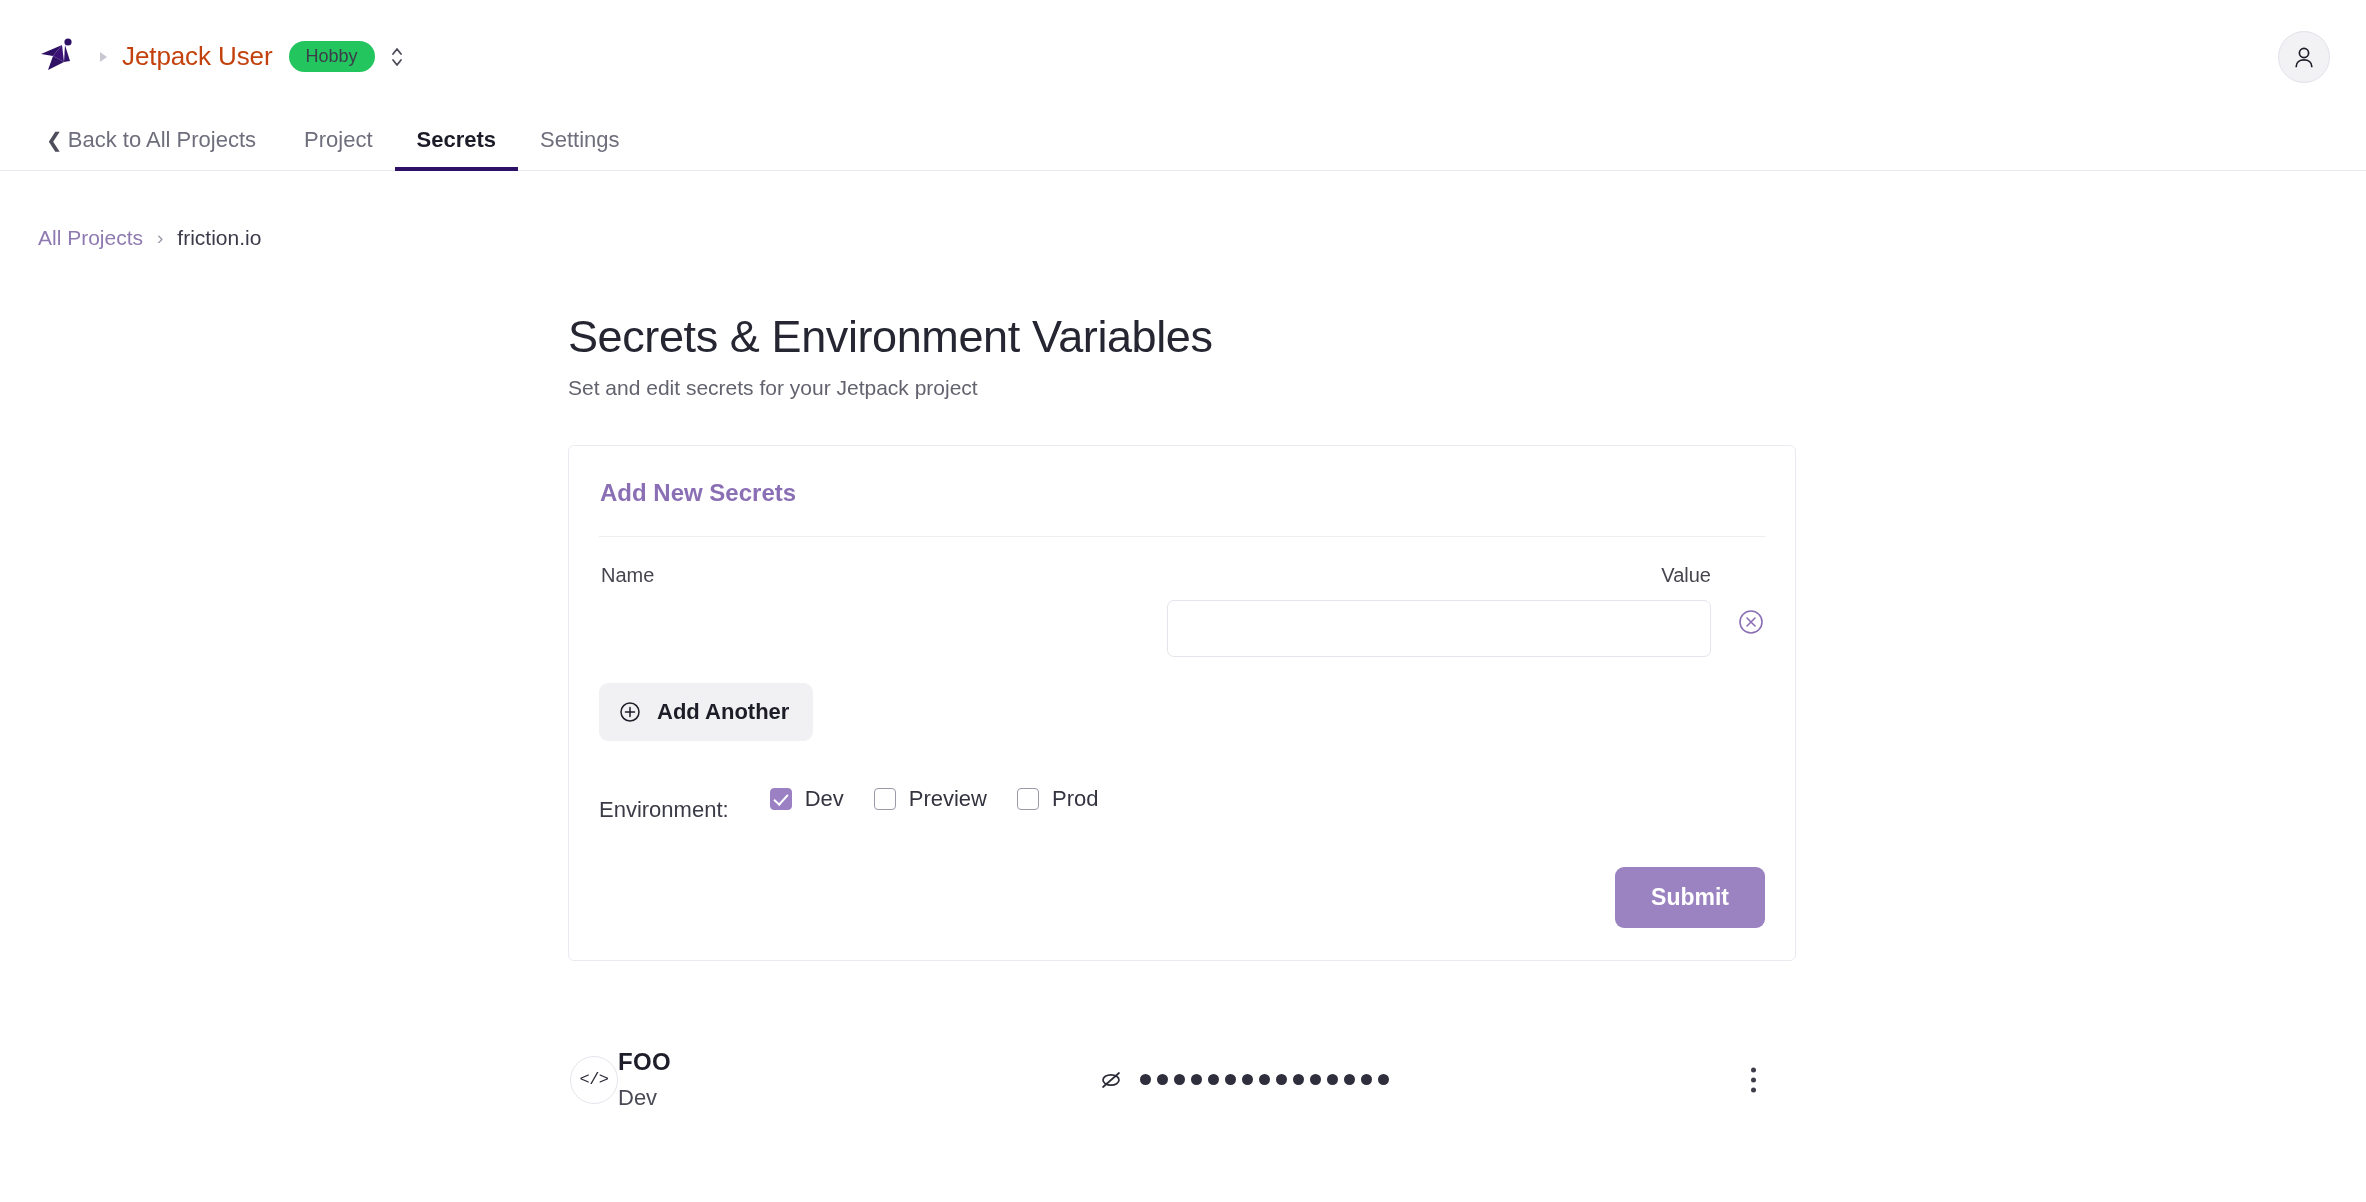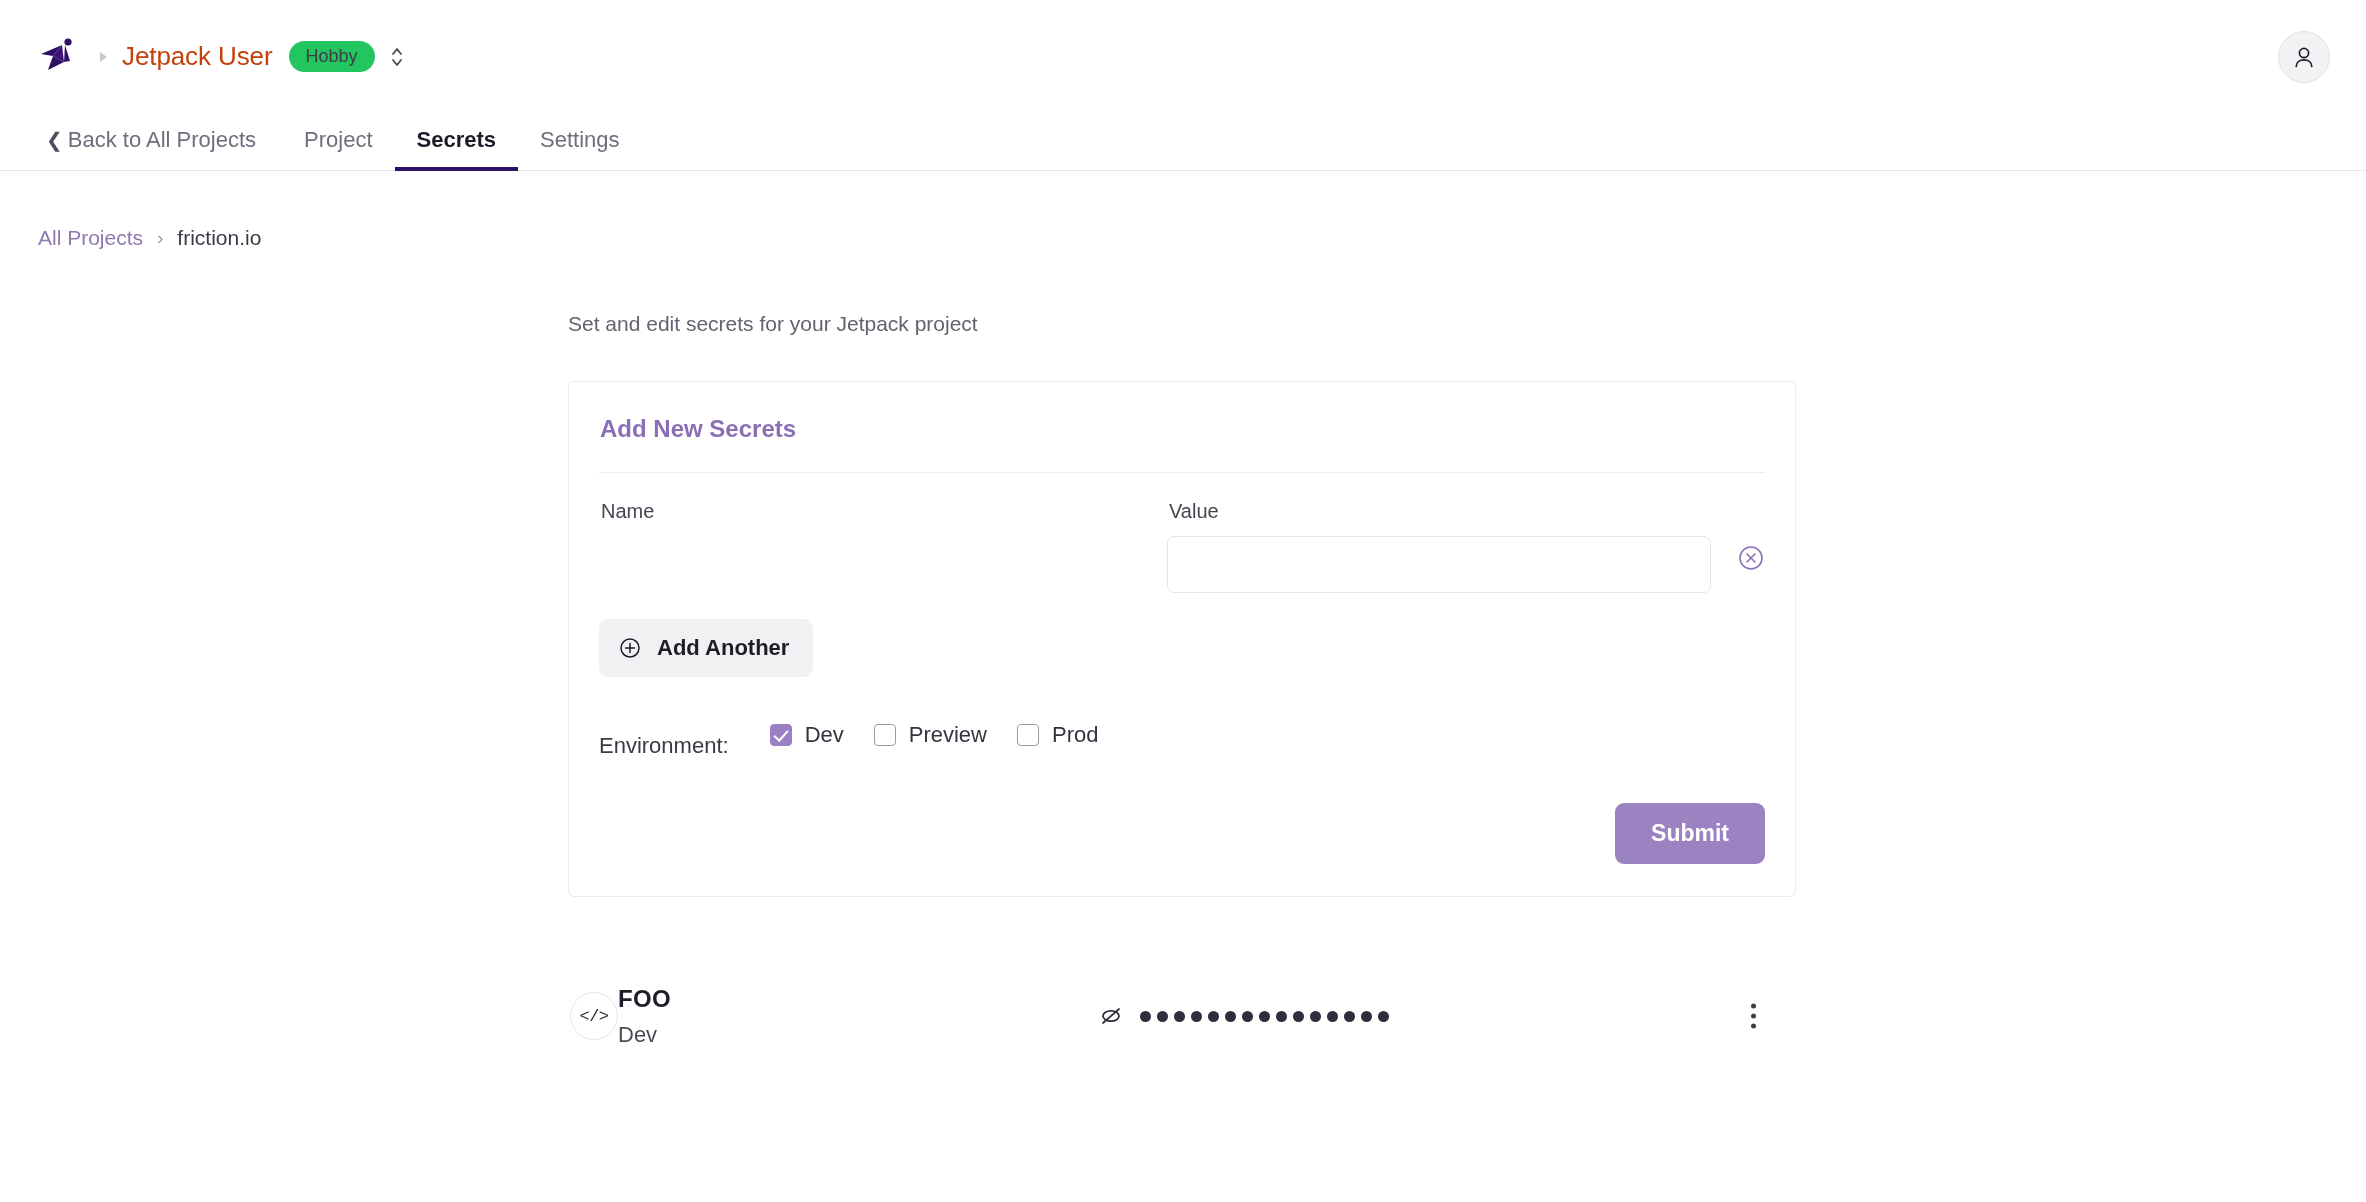--- a/index.html
+++ b/index.html
@@ -176,21 +176,21 @@
   }
 
   .fields-row {
     margin-top: 27px;
     display: flex;
     align-items: flex-start;
     gap: 26px;
   }
   .field { display: flex; flex-direction: column; }
   .field.name  { width: 554px; }
-  .field.value { width: 556px; }
+  .field.value { width: 556px; align-items: flex-end; }
   .field-label {
     font-size: 20px;
     color: #45454f;
     margin-bottom: 13px;
     padding-left: 2px;
   }
   .text-input {
     height: 57px;
     border: 1px solid #e6e4ec;
     border-radius: 7px;
@@ -408,20 +408,21 @@
   </div>
 </div>
 
 <div class="breadcrumb">
   <span class="crumb-link">All Projects</span>
   <span class="crumb-sep">›</span>
   <span class="crumb-cur">friction.io</span>
 </div>
 
 <div class="page">
+  <h1 class="page-title">Secrets &amp; Environment Variables</h1>
   <div class="page-sub">Set and edit secrets for your Jetpack project</div>
 
   <div class="card">
     <div class="card-title">Add New Secrets</div>
     <div class="card-divider"></div>
 
     <div class="fields-row">
       <div class="field name">
         <label class="field-label">Name</label>
       </div>

